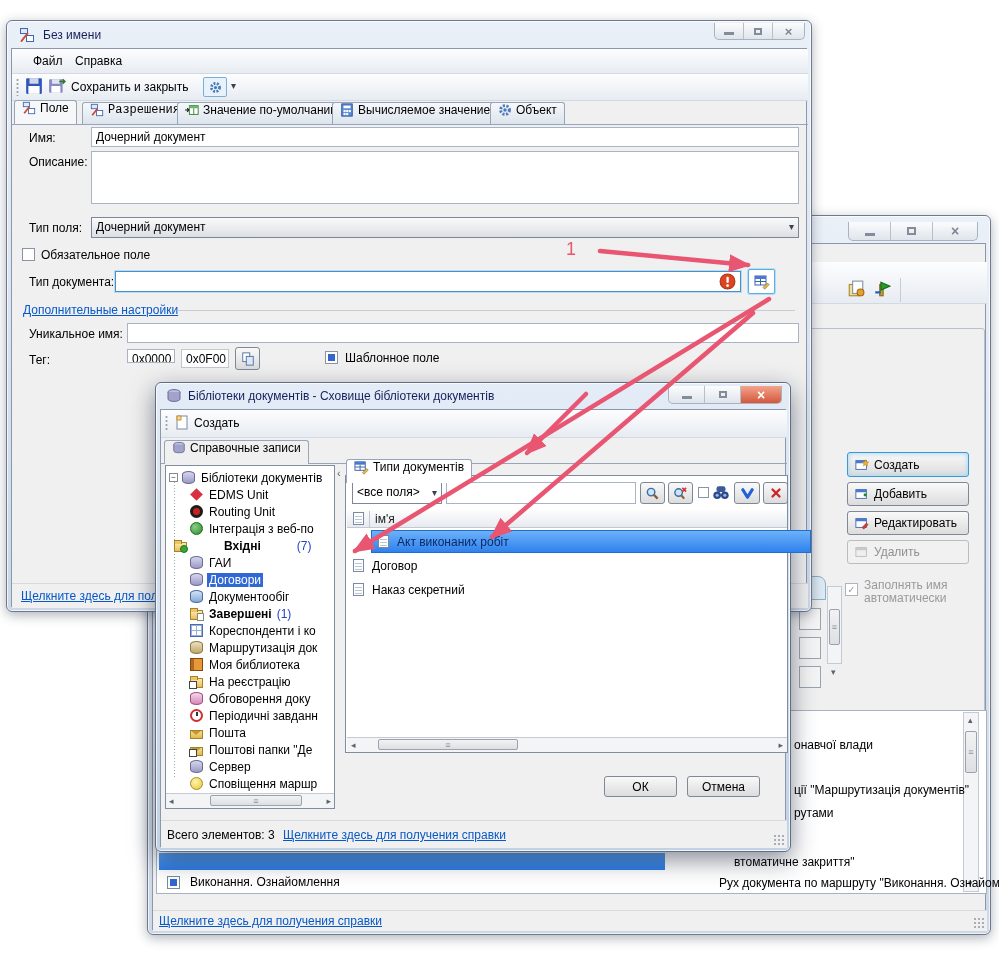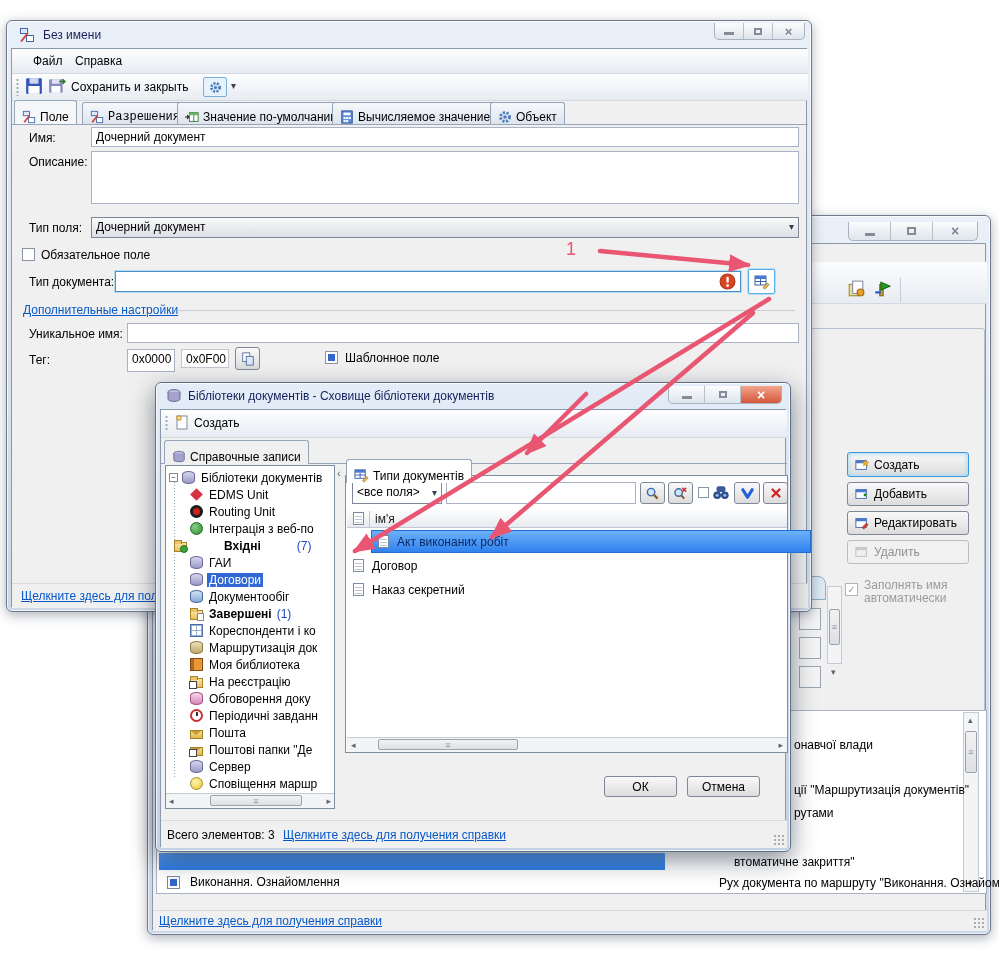--- a/index.html
+++ b/index.html
@@ -11,21 +11,21 @@
   .wtitle{position:absolute;font-size:12px;color:#16205a;white-space:nowrap;}
   .caption{position:absolute;display:flex;background:linear-gradient(#fbfcfd,#dfe5ec);border:1px solid #a9b2bf;border-top:none;border-radius:0 0 5px 5px;overflow:hidden;}
   .capbtn{display:flex;align-items:center;justify-content:center;border-right:1px solid #b7bfca;color:#7e8694;font-size:11px;}
   .capbtn:last-child{border-right:none;}
   .capbtn.red{background:linear-gradient(#f2a58c,#d4563c);color:#fff;}
   .g-min{width:10px;height:3px;background:#848c99;margin-top:6px;}
   .g-max{width:9px;height:8px;border:2px solid #848c99;}
   .menu-item{position:absolute;padding:2px 6px;cursor:default;}
   .tbar{position:absolute;background:linear-gradient(#fdfdfe,#e7ecf2);border-bottom:1px solid #d3d9e1;}
   .grip{position:absolute;width:3px;background-image:radial-gradient(circle,#9aa6b4 1px,transparent 1.2px);background-size:3px 4px;}
-  .tab{position:absolute;display:flex;align-items:flex-end;gap:4px;padding:0 7px;height:22px;background:linear-gradient(#f6f8fb,#dde4ed);border:1px solid #97a5ba;border-bottom:none;border-radius:3px 3px 0 0;font-size:12px;white-space:nowrap;}
+  .tab{position:absolute;display:flex;align-items:flex-start;gap:4px;padding:0 7px;height:22px;background:linear-gradient(#f6f8fb,#dde4ed);border:1px solid #97a5ba;border-bottom:none;border-radius:3px 3px 0 0;font-size:12px;white-space:nowrap;}
   .tab.active{background:#f6f7f9;height:24px;z-index:3;}
   .inp{position:absolute;background:#fff;border:1px solid #a9b3c3;padding:2px 4px;font-size:12px;white-space:nowrap;overflow:hidden;}
   .combo{position:absolute;background:linear-gradient(#fafafa,#dcdfe5);border:1px solid #7d8797;padding:2px 4px;font-size:12px;}
   .combo .car{position:absolute;right:4px;top:3px;color:#3a4250;font-size:10px;}
   .btn{position:absolute;display:flex;align-items:center;justify-content:center;gap:5px;background:linear-gradient(#f9f9f9,#dcdcdc);border:1px solid #7e8896;border-radius:3px;font-size:12px;}
   .btn.default{border:1px solid #3c97d6;box-shadow:inset 0 0 4px 1px #abd9f2;}
   .btn.disabled{color:#909090;background:#f1f1f1;border-color:#b9bdc4;}
   .btn.left{justify-content:flex-start;padding-left:7px;}
   .cb{position:absolute;width:13px;height:13px;background:#fff;border:1px solid #8a94a4;}
   .cb .fill{position:absolute;left:2px;top:2px;width:7px;height:7px;background:#3366cc;}
@@ -307,21 +307,21 @@
           <line x1="1" y1="7.5" x2="12" y2="7.5" stroke="#3a62a8"></line>
           <line x1="6.5" y1="5" x2="6.5" y2="11" stroke="#3a62a8"></line>
           <path d="M9 13.5 L13.5 9 L15.2 10.7 L10.7 15.2 z" fill="#e8b84b" stroke="#8a6a20" stroke-width=".6"></path>
         </svg>
     </div>
     <span class="abs link" style="left:16px;top:282px;">Дополнительные настройки</span>
     <div class="abs" style="left:170px;top:289px;width:618px;height:1px;background:#c8ccd4;"></div>
     <span class="abs" style="left:22px;top:306px;">Уникальное имя:</span>
     <div class="inp" style="left:120px;top:302px;width:672px;height:20px;"></div>
     <span class="abs" style="left:22px;top:332px;">Тег:</span>
-    <div class="inp" style="left:120px;top:328px;width:48px;height:23px;">0x0000</div>
+    <div class="inp" style="left:120px;top:328px;width:48px;height:14px;">0x0000</div>
     <div class="inp" style="left:174px;top:328px;width:48px;height:19px;border-color:#c2c8d2;">0x0F00</div>
     <div class="btn" style="left:228px;top:326px;width:25px;height:23px;">
         <svg class="ic" width="14" height="14" viewBox="0 0 16 16">
           <rect x="2" y="1" width="8" height="10" fill="#fff" stroke="#4a6a9a"></rect>
           <rect x="6" y="5" width="8" height="10" fill="#dce8f8" stroke="#4a6a9a"></rect>
         </svg>
       </div>
     <div class="cb" style="left:318px;top:330px;">
         <span class="fill"></span>
       </div>

